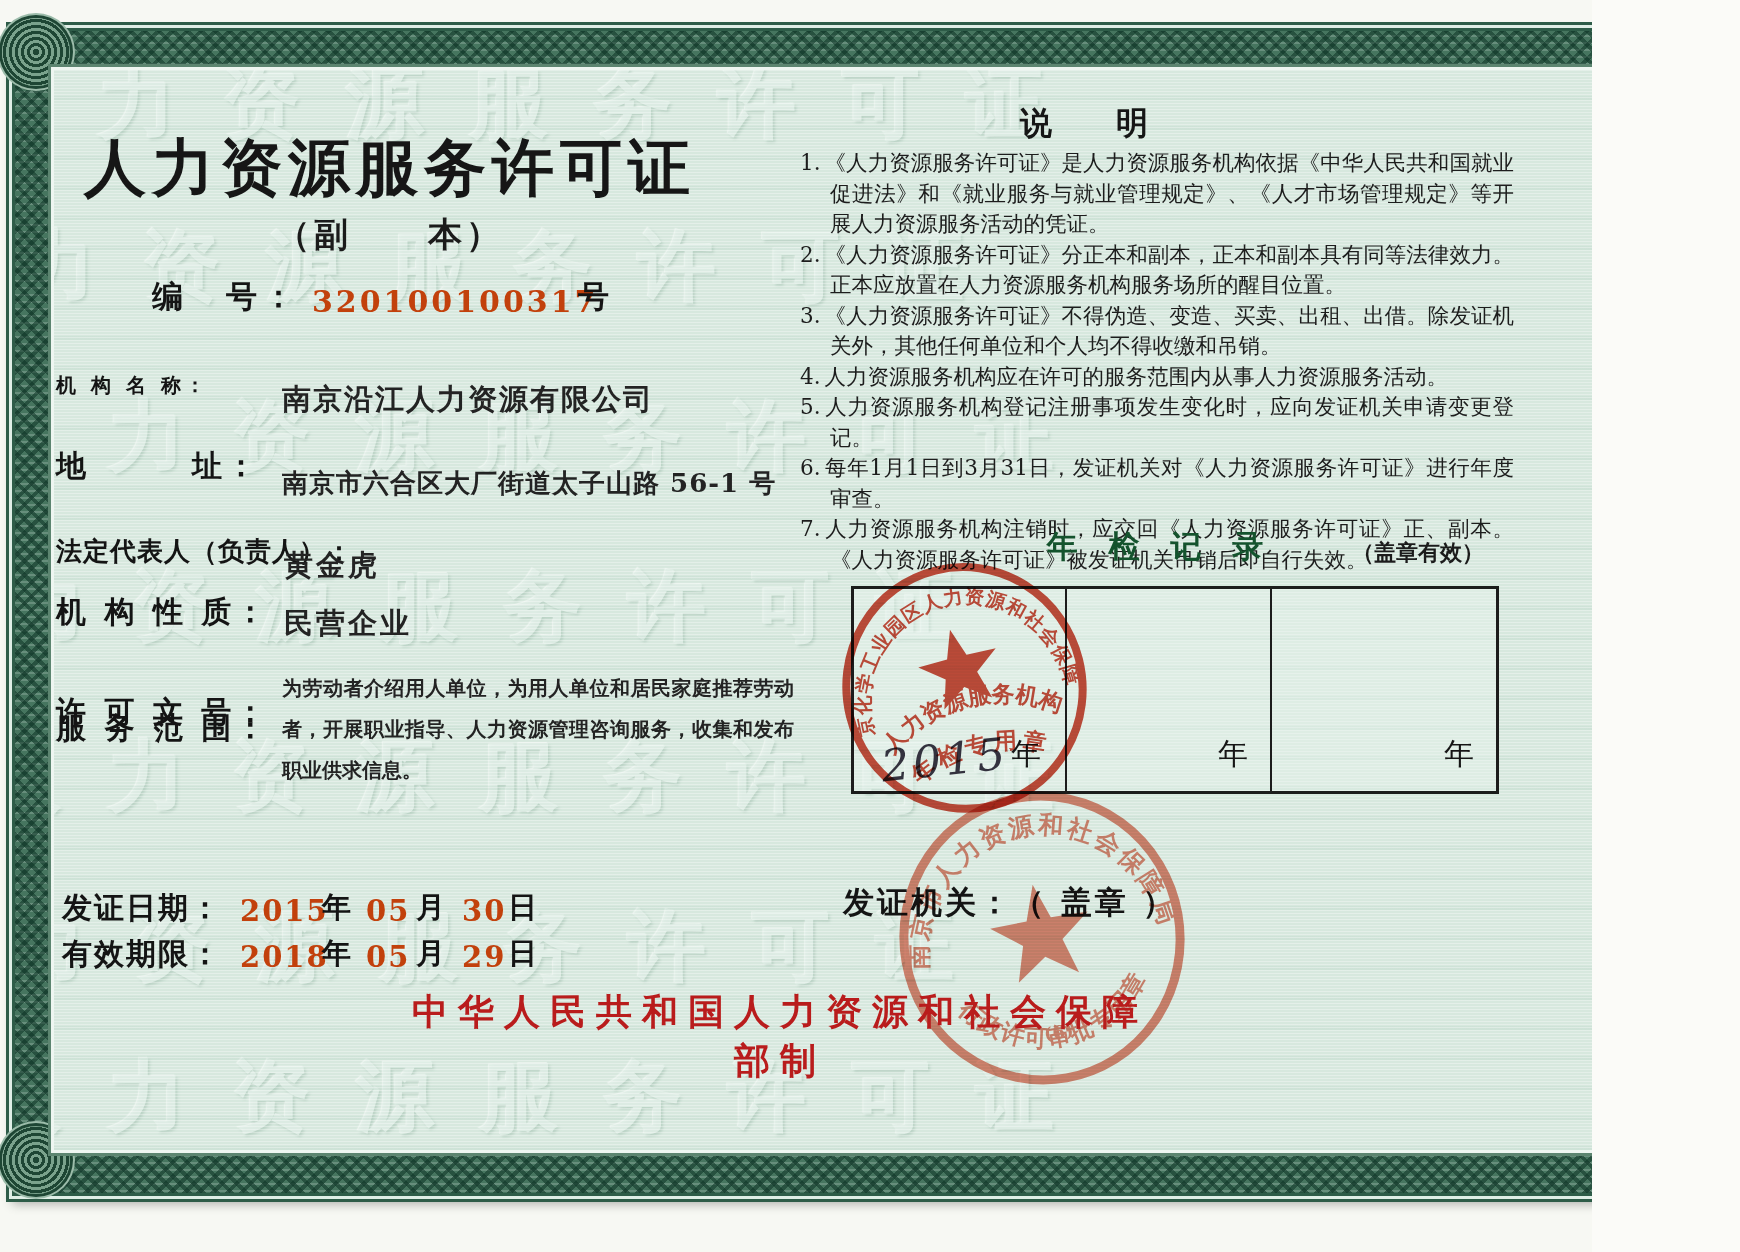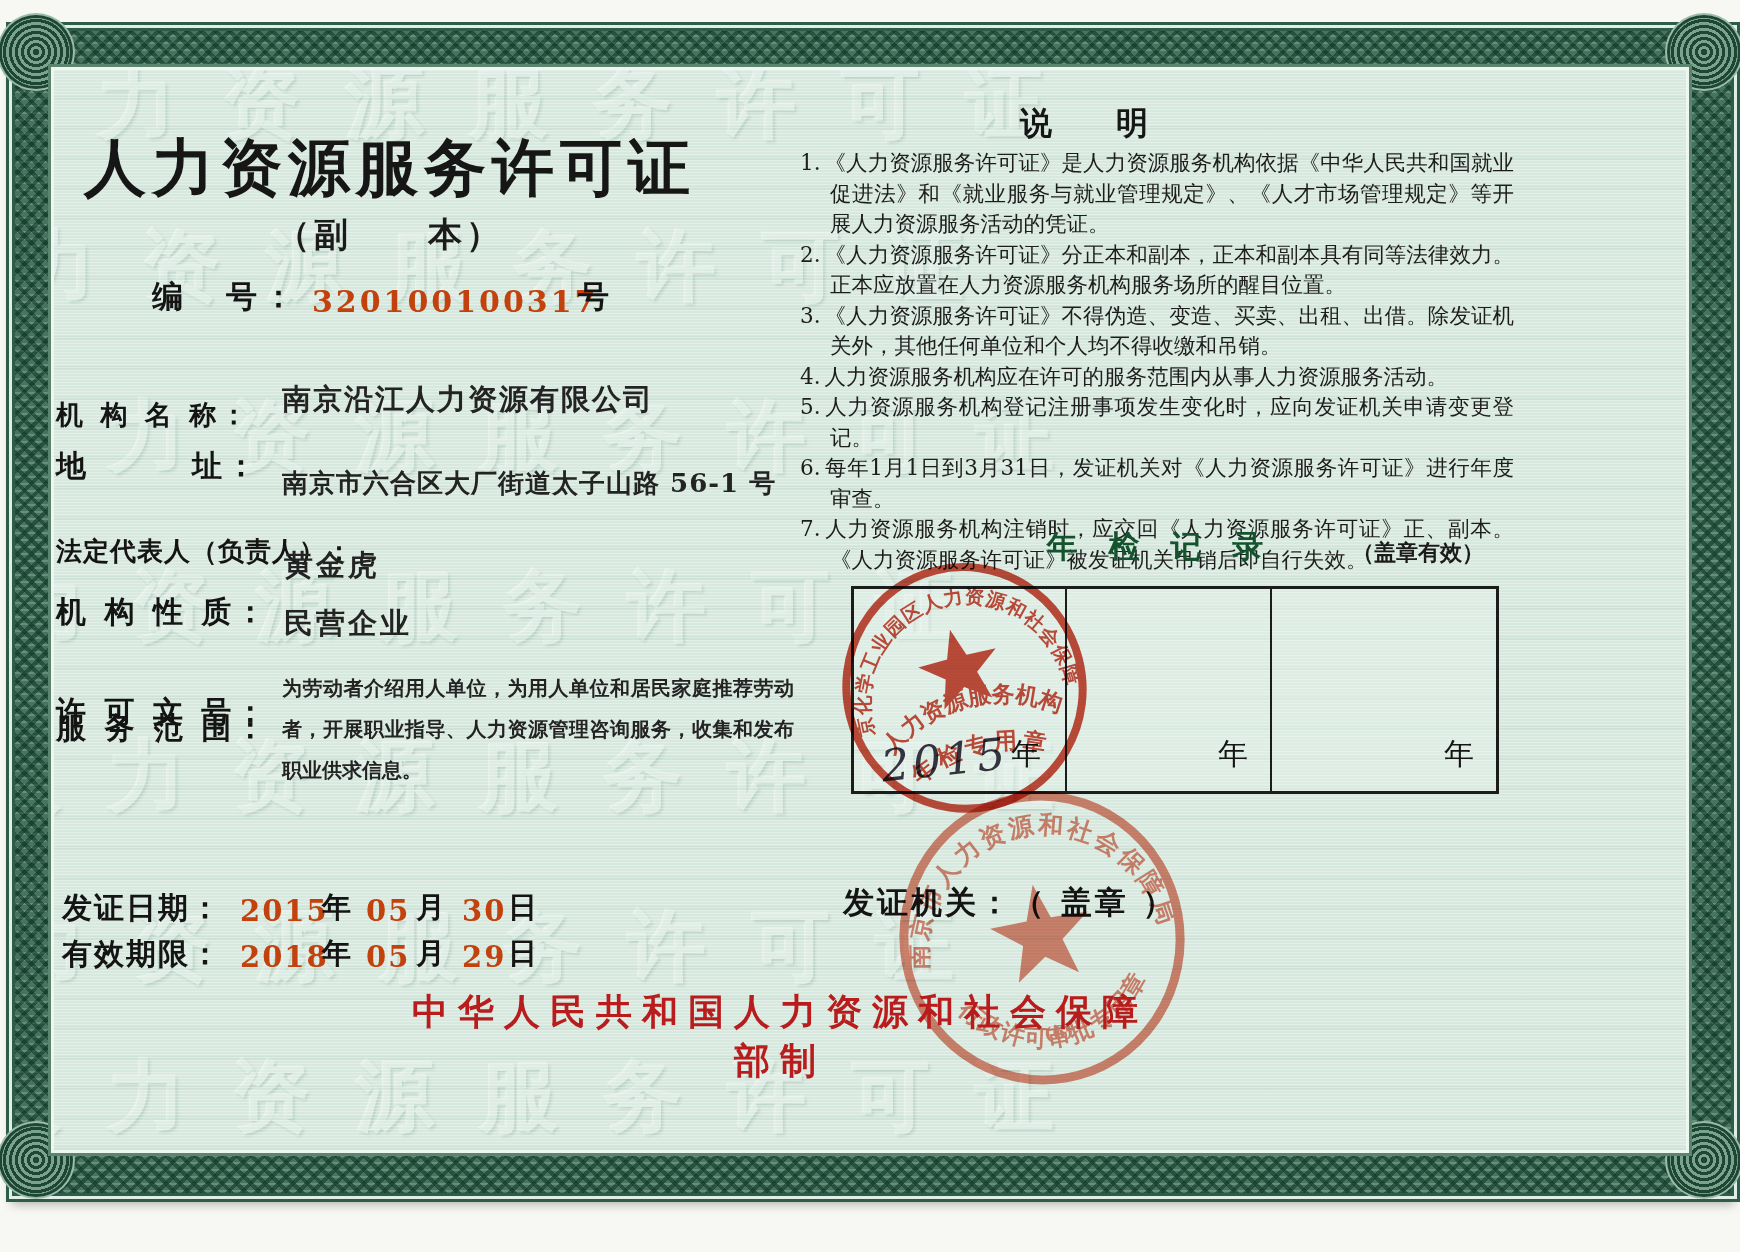--- a/index.html
+++ b/index.html
@@ -1,16 +1,16 @@
 <!DOCTYPE html>
 <html><head>
 <meta charset="utf-8">
 <style>
   html,body{margin:0;padding:0;background:#fbfbf8;}
-  .page{position:relative;width:1740px;height:1252px;background:#f7f8f3;overflow:hidden;
+  .page{position:relative;width:1592px;height:1252px;background:#f7f8f3;overflow:hidden;
         font-family:"DejaVu Serif","Liberation Serif",serif;}
   
   .frame{position:absolute;left:6px;top:22px;width:1728px;height:1174px;
     background-color:#46755f;
     background-image:
       repeating-linear-gradient(45deg, rgba(14,52,38,.55) 0 4px, transparent 4px 10px),
       repeating-linear-gradient(-45deg, rgba(14,52,38,.55) 0 4px, transparent 4px 10px),
       repeating-linear-gradient(0deg, rgba(255,255,255,.18) 0 2px, transparent 2px 7px);
     border:3px solid #2e5c48;
     box-shadow:inset 0 0 0 3px #dfeee6, inset 0 0 0 6px #2e5c48, 0 8px 10px -6px rgba(0,0,0,.3);}
@@ -69,21 +69,21 @@
     <div class="stripes"></div>
   </div>
 
   <div class="abs title" style="left:80px;top:126px;width:620px;">人力资源服务许可证</div>
   <div class="abs subtitle" style="left:80px;top:212px;width:620px;">（副　　本）</div>
 
   <div class="abs label" style="left:152px;top:276px;font-size:31px;letter-spacing:6px;">编　号：</div>
   <div class="abs typed" style="left:312px;top:284px;font-size:30px;letter-spacing:3px;">320100100317</div>
   <div class="abs label" style="left:578px;top:276px;font-size:31px;">号</div>
 
-  <div class="abs label" style="left:56px;top:372px;font-size:27px;letter-spacing:4px;margin-top:25px;">机 构 名 称：</div>
+  <div class="abs label" style="left:56px;top:372px;font-size:20px;letter-spacing:4px;">机 构 名 称：</div>
   <div class="abs value" style="left:282px;top:380px;font-size:29px;letter-spacing:2px;">南京沿江人力资源有限公司</div>
 
   <div class="abs label" style="left:56px;top:446px;font-size:30px;letter-spacing:4px;">地　　　址：</div>
   <div class="abs value" style="left:282px;top:466px;font-size:26px;white-space:nowrap;letter-spacing:1px;">南京市六合区大厂街道太子山路 56-1 号</div>
 
   <div class="abs label" style="left:56px;top:534px;font-size:26px;letter-spacing:1px;text-align:right;">法定代表人（负责人）：</div>
   <div class="abs value" style="left:284px;top:546px;font-size:29px;letter-spacing:3px;">黄金虎</div>
 
   <div class="abs label" style="left:56px;top:592px;font-size:30px;letter-spacing:4px;">机 构 性 质：</div>
   <div class="abs value" style="left:284px;top:604px;font-size:29px;letter-spacing:3px;">民营企业</div>

